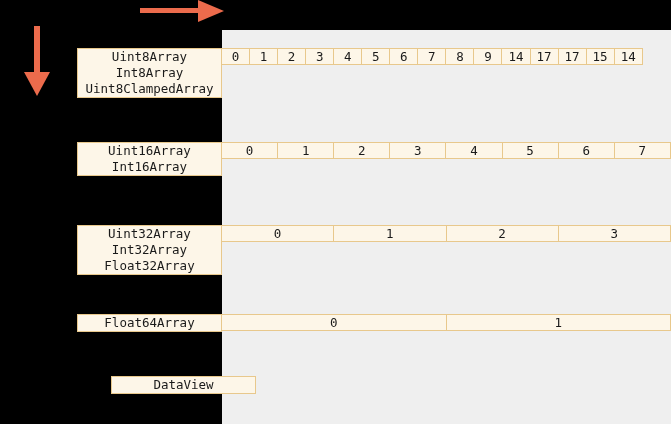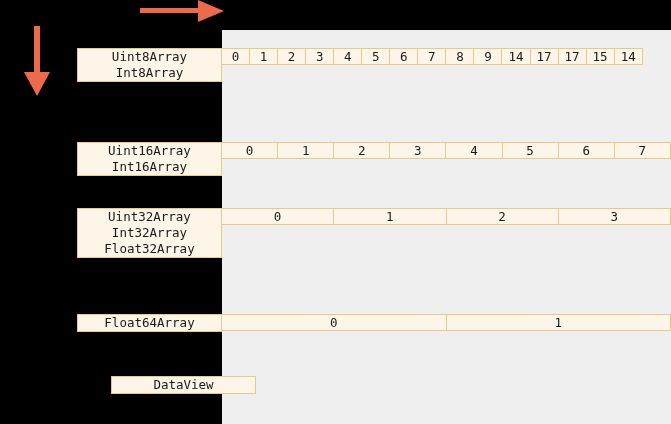--- a/index.html
+++ b/index.html
@@ -116,21 +116,21 @@
   .cell.text-left {
     justify-content: flex-start;
     padding-left: 14px;
   }
 
   
   #row-1 { top: 48px; height: 55px; }
   #row-1 .cell { width: 28.06px; }
   #row-2 { top: 142px; height: 59px; }
   #row-2 .cell { width: 56.12px; }
-  #row-3 { top: 208px; height: 58px; }
+  #row-3 { top: 225px; height: 58px; }
   #row-3 .cell { width: 112.25px; }
   #row-4 { top: 314px; height: 31px; }
   #row-4 .cell { width: 224.5px; }
   #row-5 { top: 376px; height: 21px; padding-left: 34px; }
   #row-5 .cell { width: 449px; }
 </style>
 </head>
 <body>
 
 <div id="grey-panel"></div>
@@ -142,20 +142,21 @@
 
 <div id="down-arrow">
   <div class="shaft"></div>
   <div class="head"></div>
 </div>
 
 <div class="row" id="row-1">
   <div class="label-cell">
     <span>Uint8Array</span>
     <span>Int8Array</span>
+    <span>Uint8ClampedArray</span>
   </div>
   <div class="cells">
     <div class="cell first">0</div>
     <div class="cell">1</div>
     <div class="cell">2</div>
     <div class="cell">3</div>
     <div class="cell">4</div>
     <div class="cell">5</div>
     <div class="cell">6</div>
     <div class="cell">7</div>

